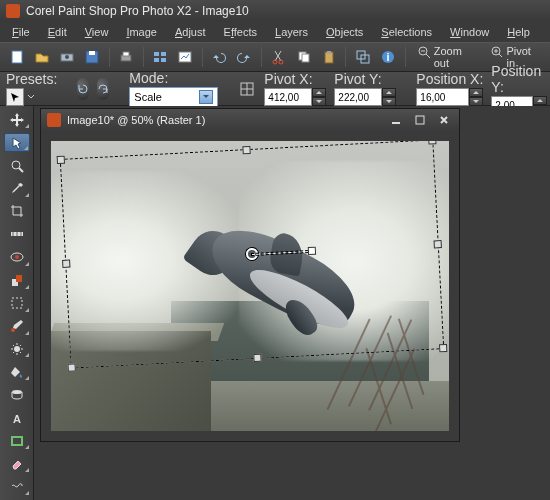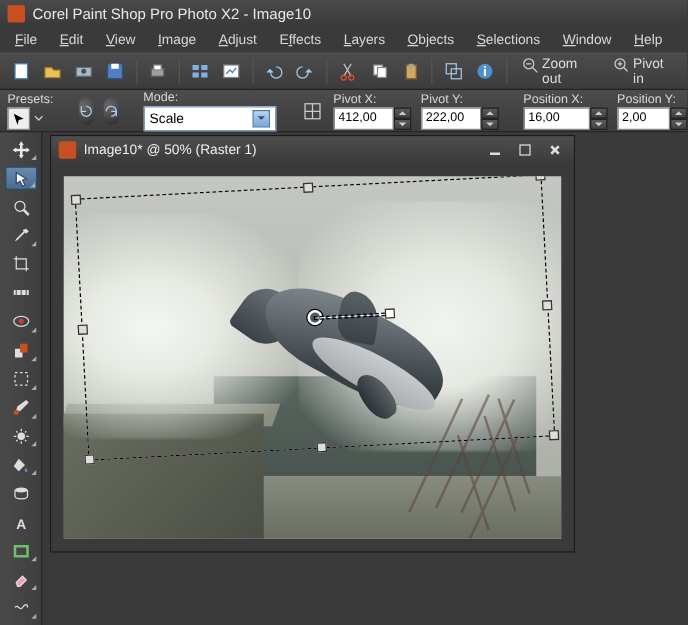--- a/index.html
+++ b/index.html
@@ -13,21 +13,21 @@
 .menu-item { color: #d8d8d8; padding: 2px 8px; cursor: default; }
 .menu-item .ul { text-decoration: underline; }
 
 .toolbar1 { height: 30px; background: linear-gradient(#4c4c4c, #3c3c3c); display: flex; align-items: center; padding: 0 6px; gap: 4px; border-top: 1px solid #555; border-bottom: 1px solid #222; }
 .tbtn { width: 24px; height: 24px; display: flex; align-items: center; justify-content: center; border-radius: 2px; }
 .sep { width: 1px; height: 20px; background: #555; margin: 0 2px; }
 .zoom-btn { display: flex; align-items: flex-start; gap: 4px; color: #ddd; padding: 2px 6px; }
 
 .toolbar2 { height: 34px; background: linear-gradient(#4c4c4c, #3c3c3c); display: flex; align-items: center; padding: 0 6px; gap: 8px; border-bottom: 1px solid #222; }
 .grp { display: flex; flex-direction: column; gap: 1px; }
-.grp-label { color: #d8d8d8; font-size: 10px; }
+.grp-label { color: #d8d8d8; font-size: 14px; }
 .grp-row { display: flex; align-items: center; gap: 3px; }
 .preset-arrow { width: 18px; height: 18px; background: #eee; border: 1px solid #888; display: flex; align-items: center; justify-content: center; }
 .dropdown { height: 20px; background: #fff; border: 1px solid #7a9cc6; display: flex; align-items: center; padding: 0 4px; gap: 8px; color: #000; }
 .dropdown .dd-arrow { width: 14px; height: 14px; background: linear-gradient(#b8d4f0, #7aa8d8); border: 1px solid #4a7ab0; display: flex; align-items: center; justify-content: center; }
 .spin { display: flex; align-items: center; }
 .spin input { width: 48px; height: 18px; border: 1px solid #888; background: #fff; padding: 0 3px; font-size: 10px; color: #000; }
 .spin .arrows { display: flex; flex-direction: column; }
 .spin .ar { width: 14px; height: 9px; background: linear-gradient(#5a5a5a, #404040); border: 1px solid #222; display: flex; align-items: center; justify-content: center; }
 .round-btn { width: 22px; height: 22px; border-radius: 11px; background: radial-gradient(circle at 30% 30%, #6a6a6a, #2a2a2a); display: flex; align-items: center; justify-content: center; }
 
@@ -229,21 +229,21 @@
     </div>
   <div class="round-btn">
       <svg width="12" height="12">
         <path d="M2 6a4 4 0 1 1 4 4" stroke="#b0d0f0" fill="none"></path>
         <path d="M10 10V6H6" stroke="#b0d0f0" fill="none"></path>
       </svg>
     </div>
   <div class="sep"></div>
   <div class="grp">
     <div class="grp-label">Mode:</div>
-    <div class="dropdown" style="width:106px">
+    <div class="dropdown" style="width:89px">
       <span>Scale</span>
       <div style="flex:1"></div>
       <div class="dd-arrow">
           <svg width="8" height="8">
             <path d="M1 2l3 3 3-3z" fill="#305080"></path>
           </svg>
         </div>
     </div>
   </div>
   <div class="sep"></div>

